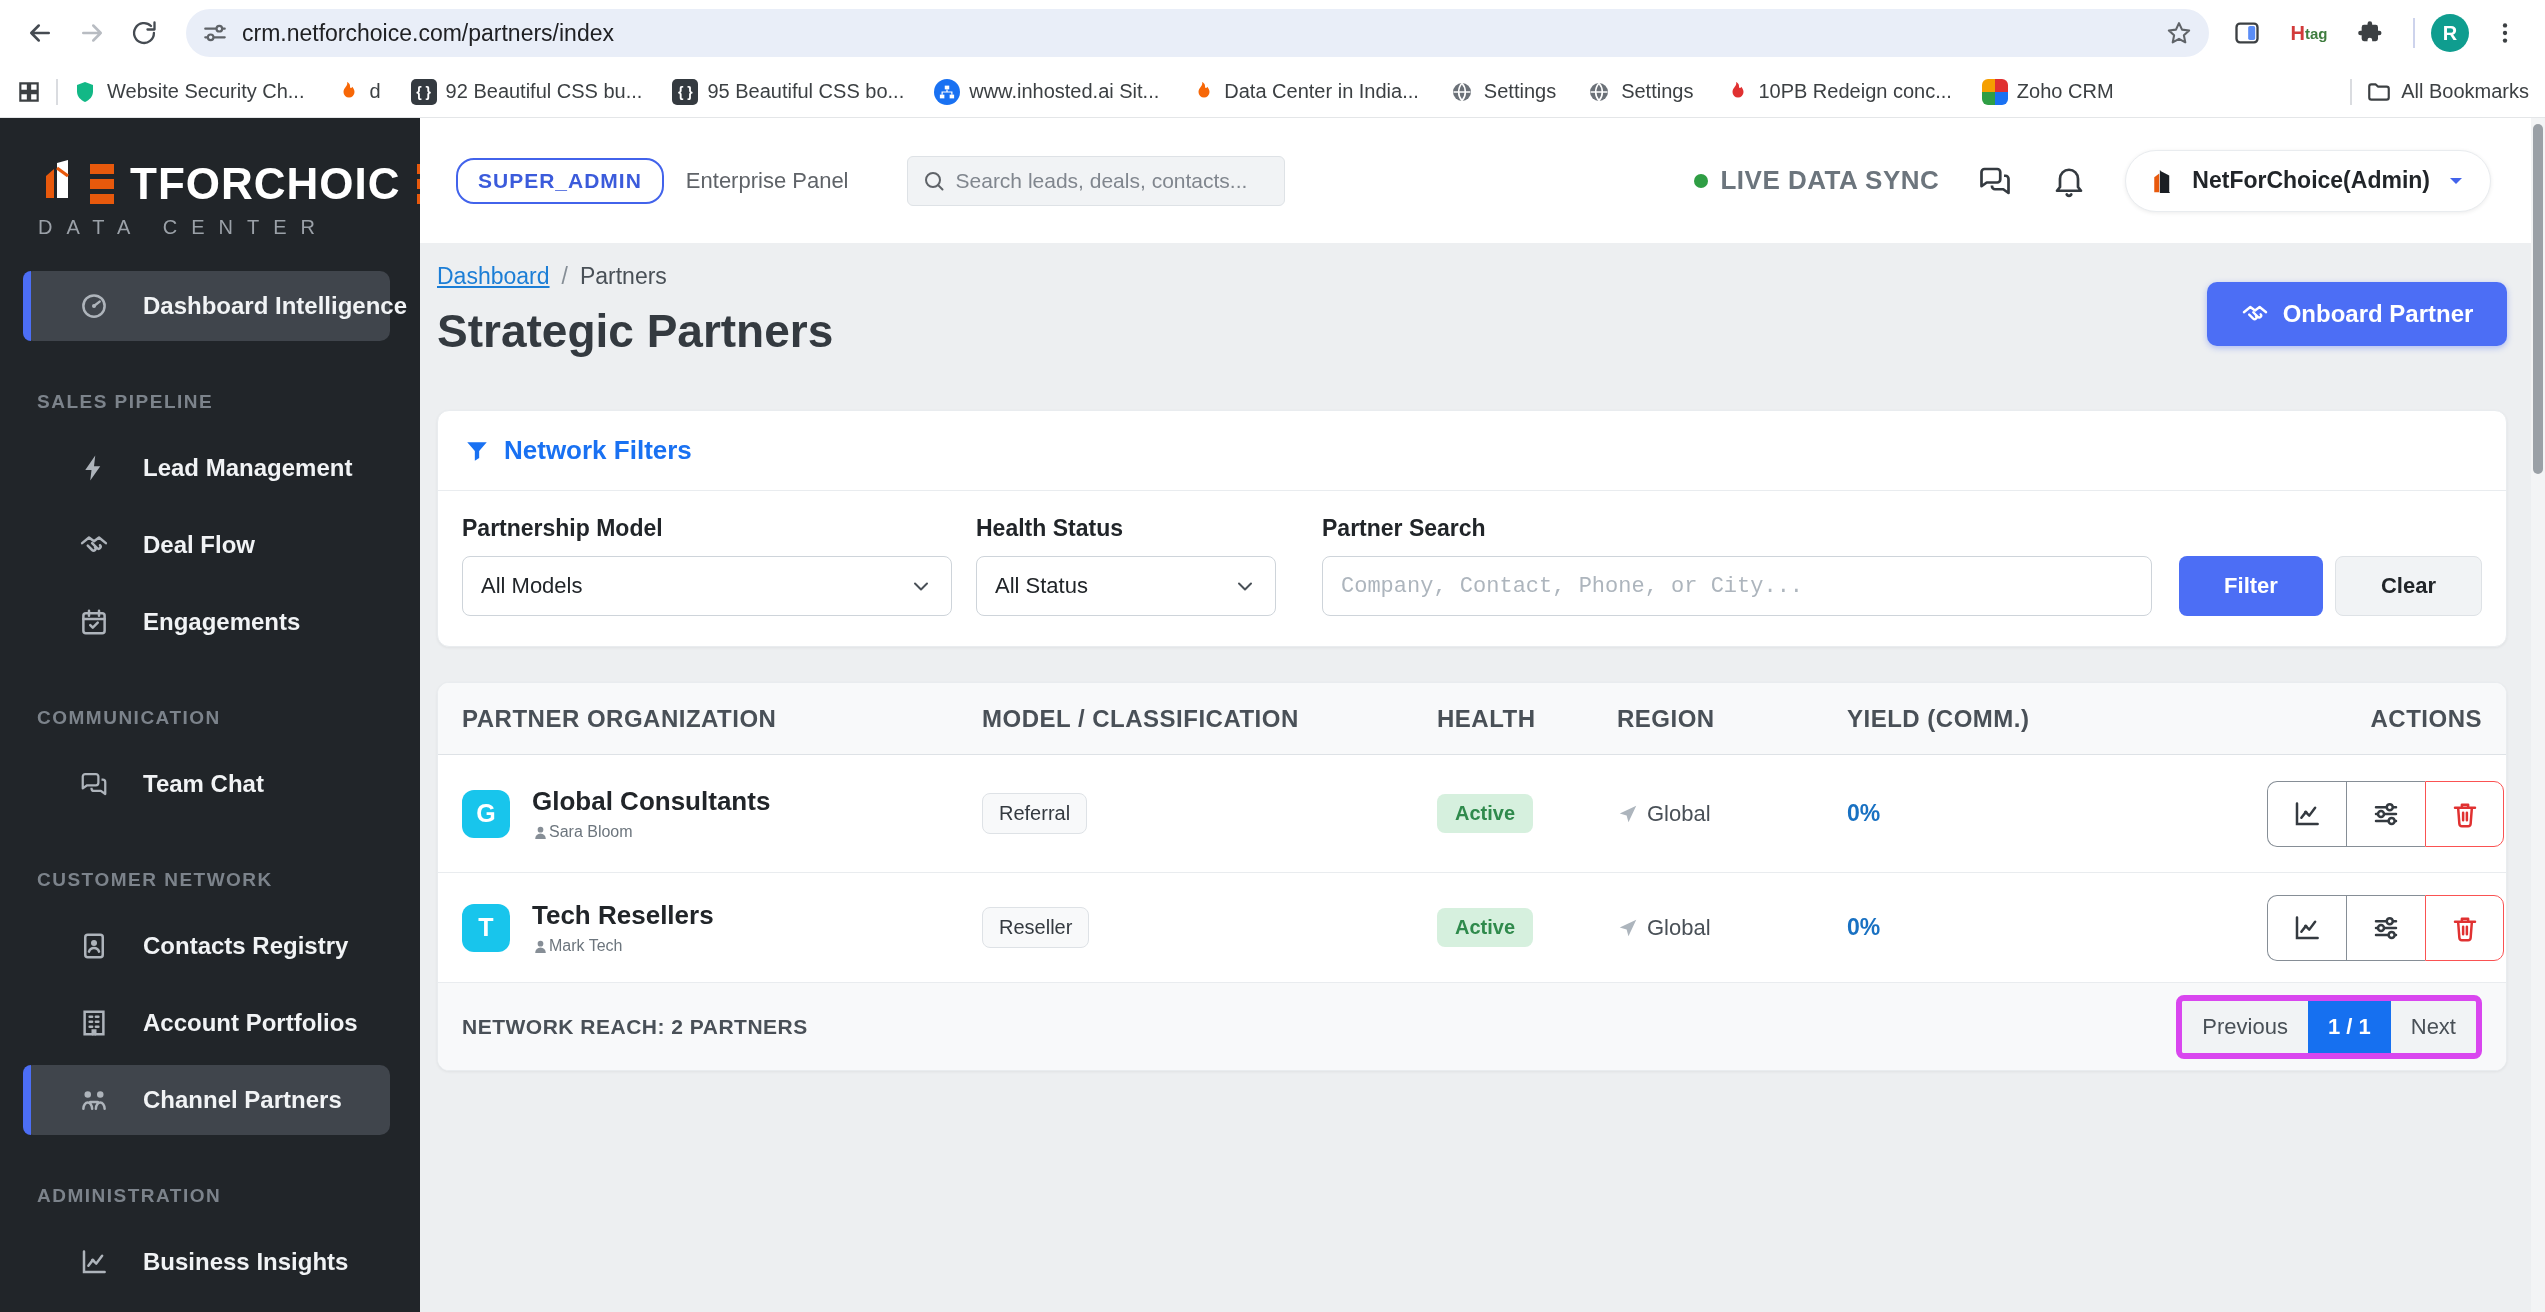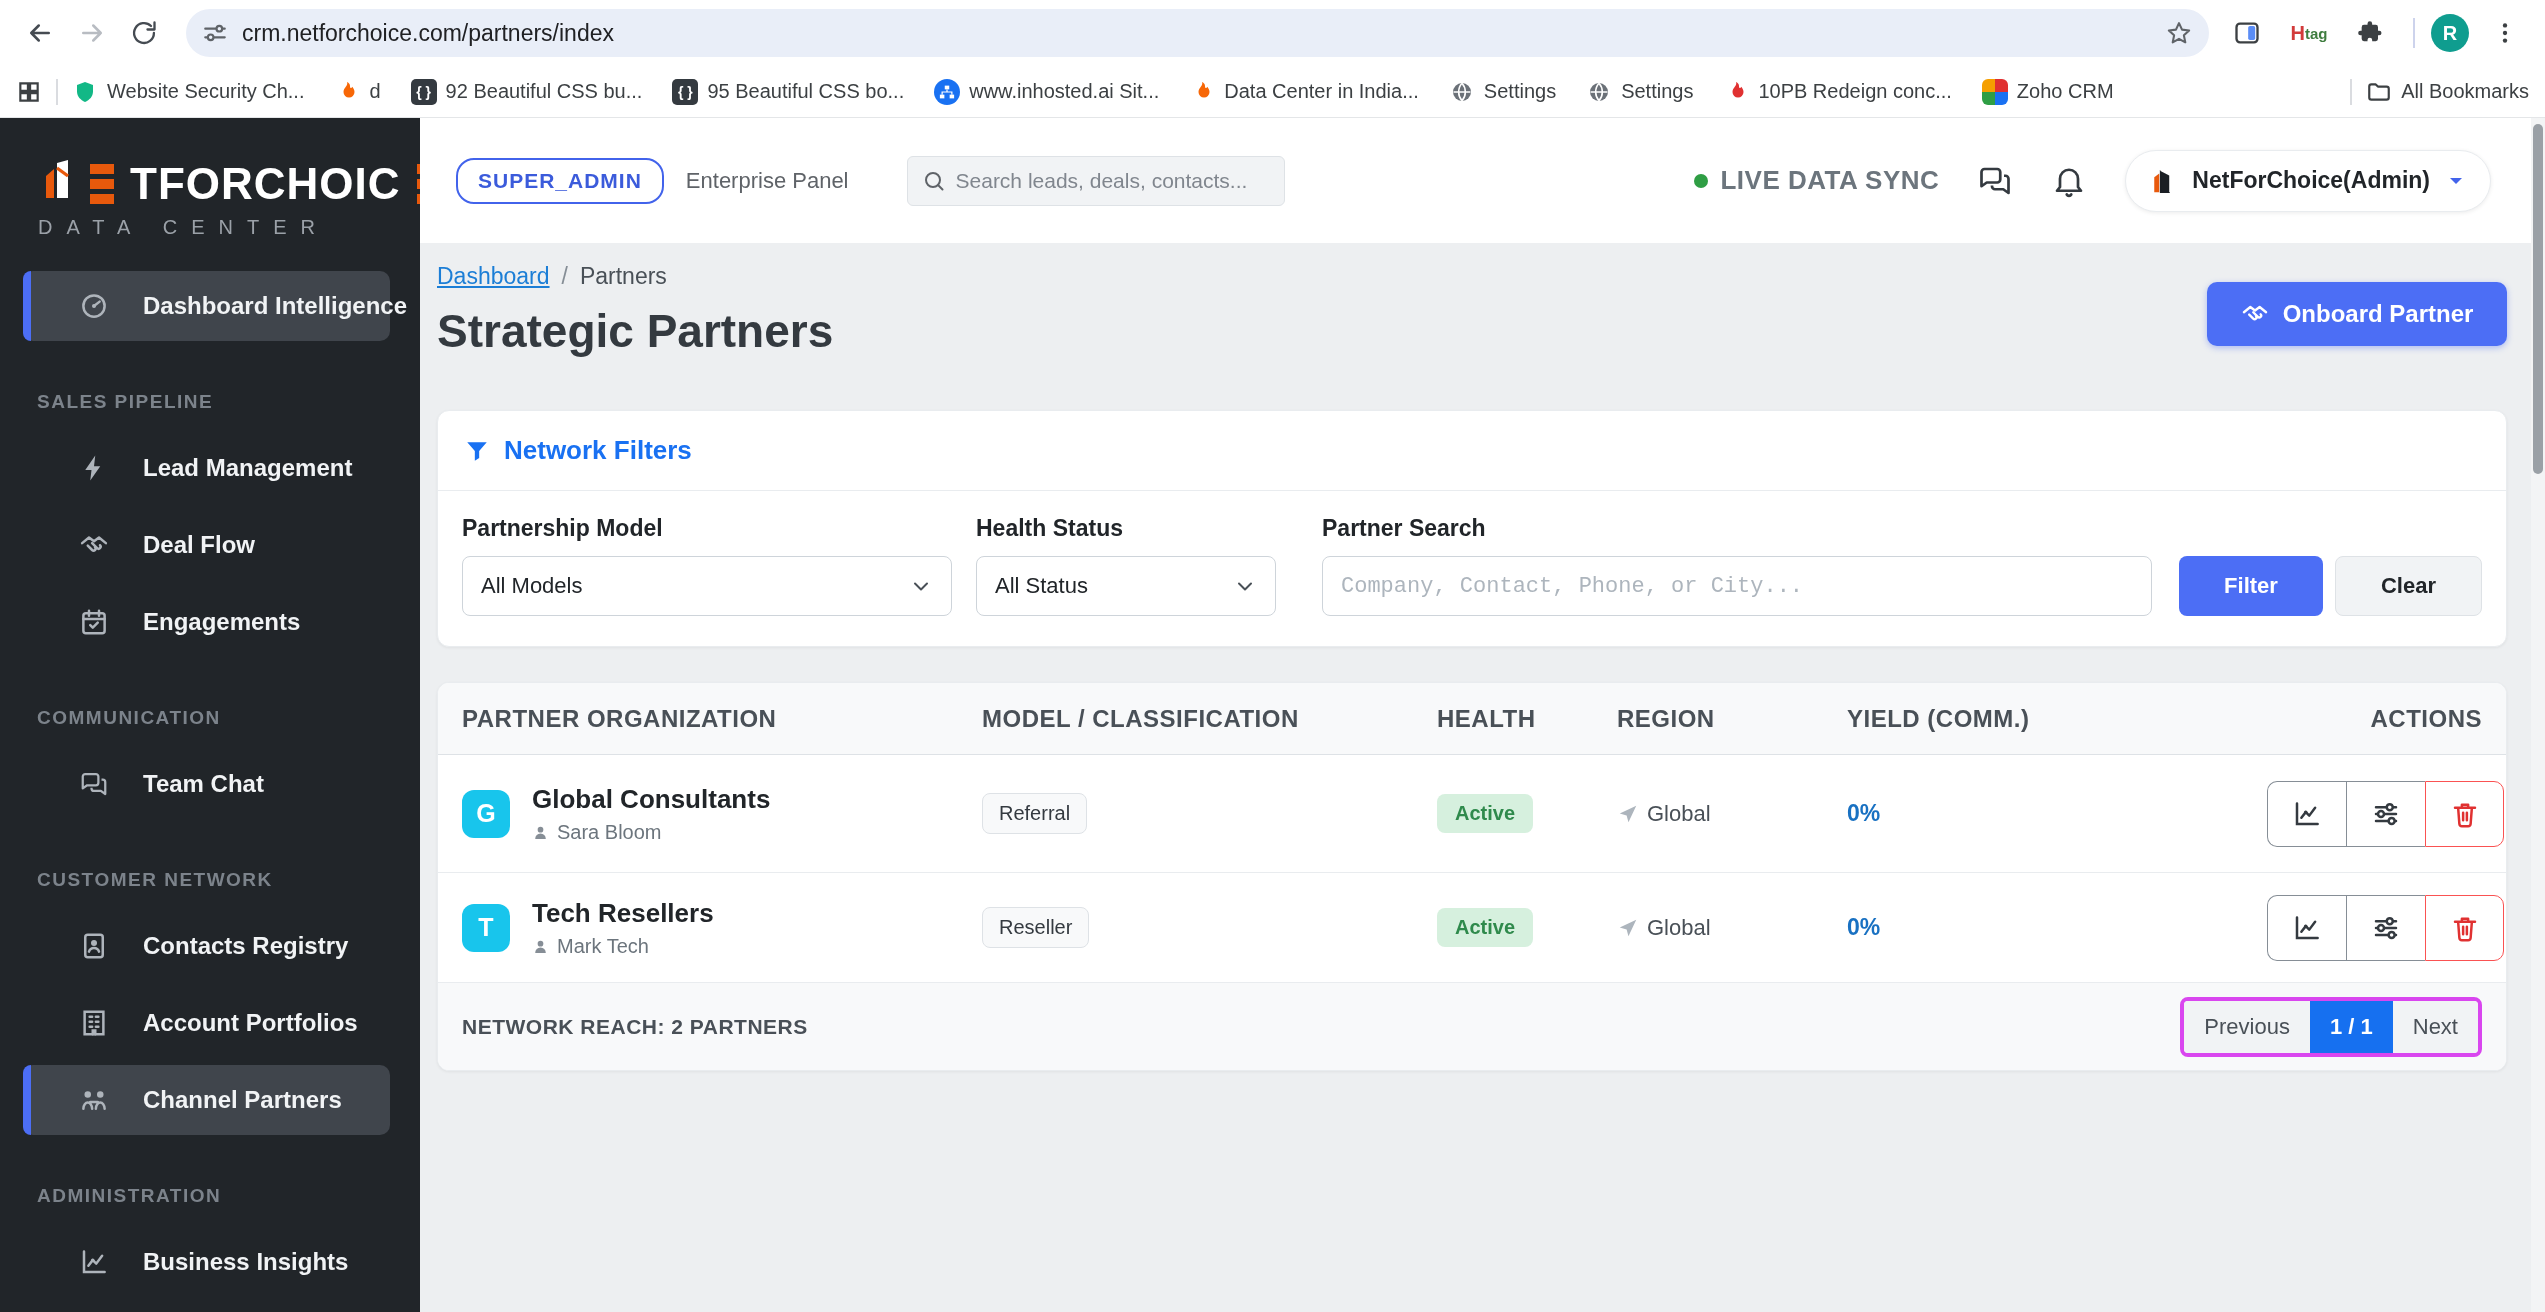--- a/index.html
+++ b/index.html
@@ -90,36 +90,36 @@
 
   .table-card { margin-top:35px; overflow:hidden; }
   .tgrid { display:grid; grid-template-columns:520px 455px 180px 230px 420px 1fr; align-items:center; padding:0 24px; }
   .thead { height:72px; background:#f8f9fa; border-bottom:1px solid #dee2e6; }
   .th { font-size:24px; font-weight:bold; color:#495057; letter-spacing:0.5px; }
   .th.right { text-align:right; }
   .trow { height:118px; border-bottom:1px solid #e9ecef; }
   .org-cell { display:flex; align-items:center; gap:22px; }
   .org-avatar { width:48px; height:48px; border-radius:12px; background:#18c5ec; color:#fff; font-size:25px; font-weight:bold; display:flex; align-items:center; justify-content:center; }
   .org-name { font-size:26px; font-weight:bold; color:#212529;text-align:right; }
-  .org-sub { margin-top:6px; display:flex; align-items:center; gap:8px; font-size:20px; color:#6c757d; }
+  .org-sub { margin-top:6px; display:flex; align-items:center; font-size:16px; color:#6c757d; }
   .badge-model { display:inline-block; background:#f8f9fa; border:1px solid #dee2e6; border-radius:8px; padding:8px 16px; font-size:20px; color:#343a40; }
   .badge-health { display:inline-block; background:#d6f0de; border-radius:8px; padding:8px 18px; font-size:20px; font-weight:bold; color:#2f8a4c; }
   .region-cell { display:flex; align-items:center; gap:8px; font-size:22px; color:#495057; }
   .yield { font-size:23px; font-weight:bold; color:#1971c2; }
   .actions-cell { display:flex; justify-content:flex-end; }
   .agroup { display:flex; }
   .abtn { width:79px; height:66px; background:#fff; display:flex; align-items:center; justify-content:center; color:#343a40; }
   .abtn svg { width:30px; height:30px; }
   .abtn.chart { border:1.5px solid #868e96; border-radius:10px 0 0 10px; border-right:none; }
   .abtn.config { border:1.5px solid #868e96; border-right:none; }
   .abtn.delete { border:1.5px solid #fa5252; border-radius:0 10px 10px 0; color:#e03131; }
 
   .tfoot { height:87px; background:#f8f9fa; display:flex; align-items:center; padding:0 24px; }
   .tfoot-sum { font-size:21px; font-weight:bold; color:#495057; letter-spacing:0.5px; }
-  .pager { margin-left:auto; display:flex; border:4px solid #d946ef; border-radius:8px; overflow:hidden; }
+  .pager { margin-left:auto; display:flex; border:6px solid #d946ef; border-radius:8px; overflow:hidden; }
   .pg { height:52px; display:flex; align-items:center; padding:0 20px; font-size:22px; }
   .pg.ghost { background:#f1f3f5; color:#495057; }
   .pg.active { background:#1670f0; color:#fff; font-weight:bold; }
 
   svg { display:block; }
 </style>
 </head>
 <body>
 
 <svg width="0" height="0" style="position:absolute">

